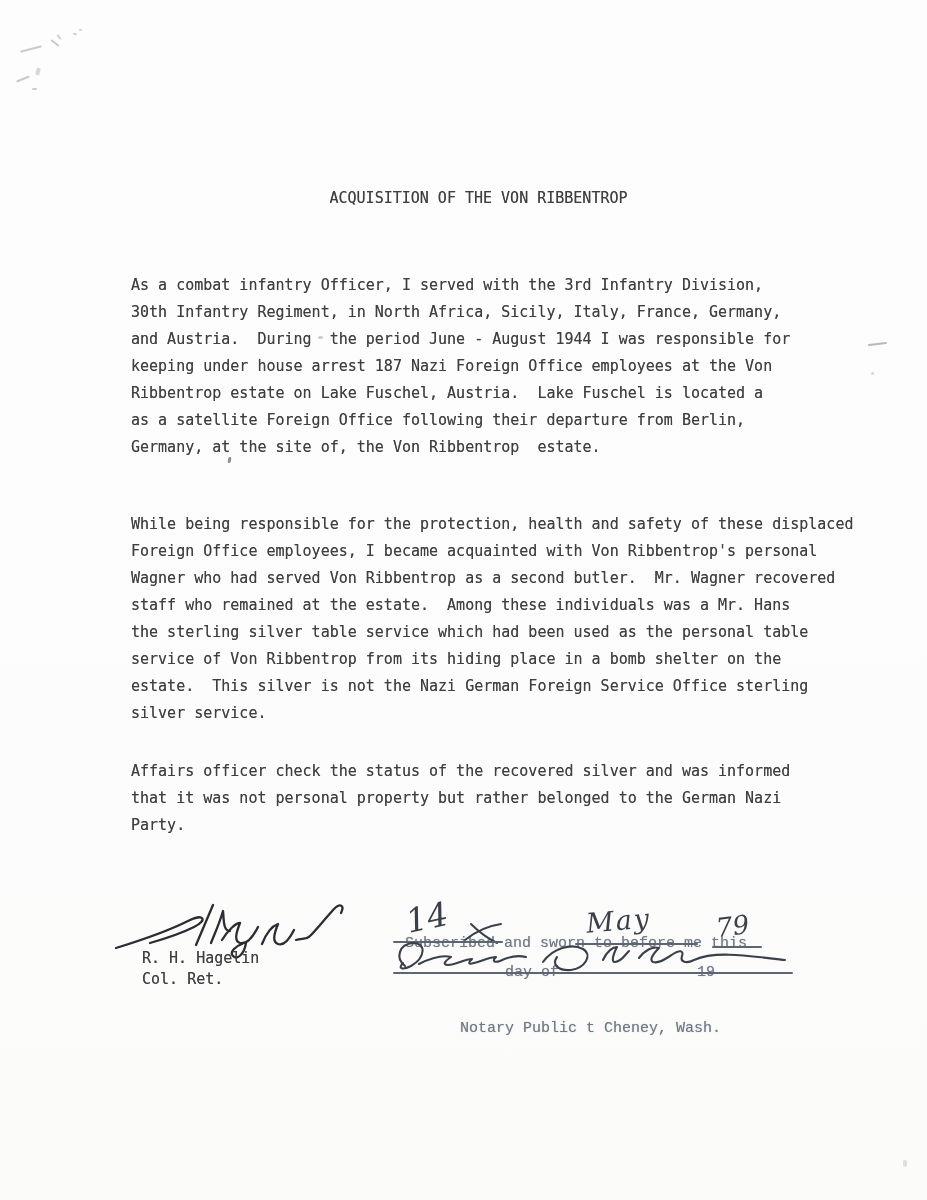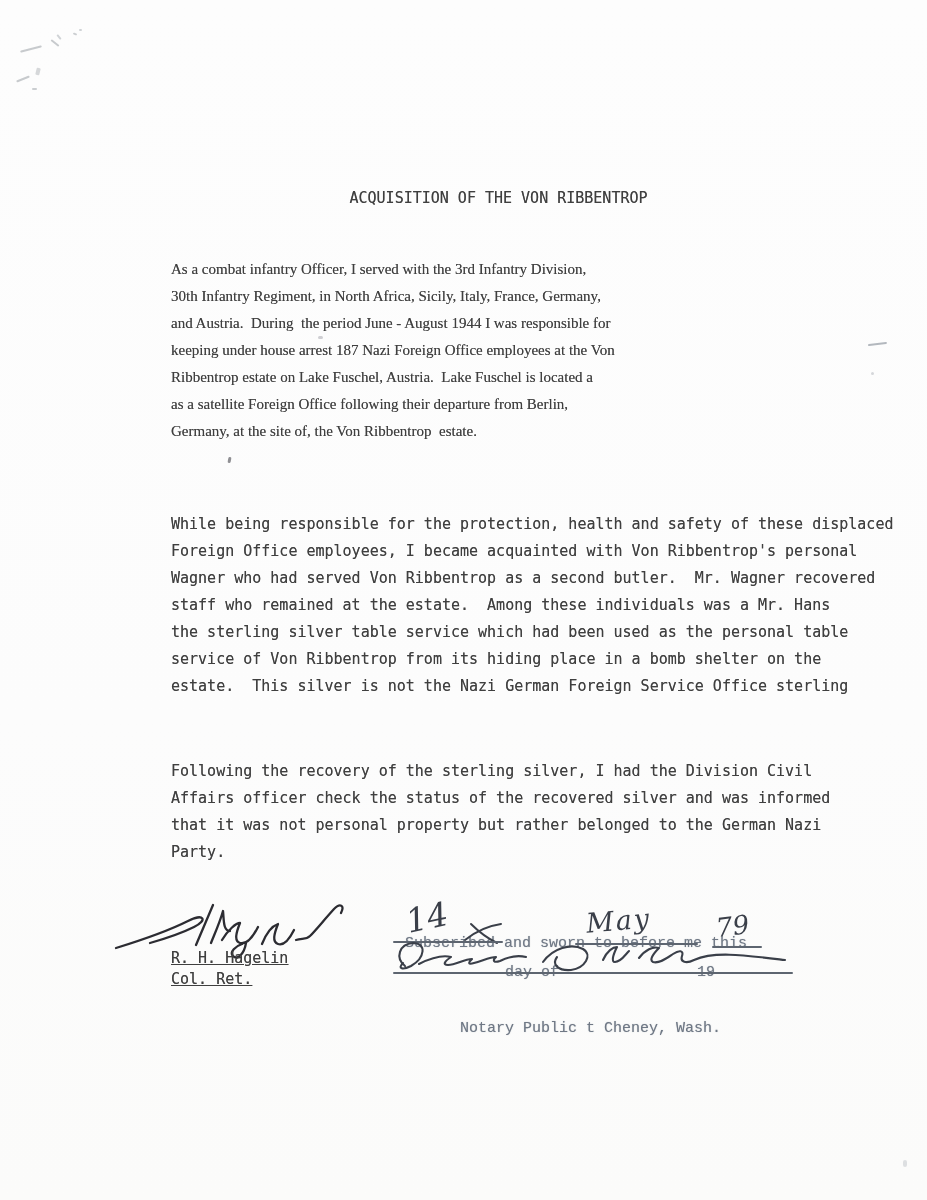--- a/index.html
+++ b/index.html
@@ -12,21 +12,21 @@
     position:relative;width:927px;height:1200px;overflow:hidden;
     background:linear-gradient(180deg,#fdfdfd 0%,#fcfcfc 60%,#fbfbfa 100%);
   }
   
   .type{
     position:absolute;
     font-family:"DejaVu Sans Mono", monospace;
     font-size:15px;line-height:27px;color:#3f3f3f;
     text-shadow:0 0 0.5px rgba(63,63,63,0.65);
   }
-  .type .tline{white-space:pre;height:27px;margin-left:40px;}
+  .type .tline{white-space:pre;height:27px;}
   .title-block{left:130px;top:185px;width:697px;text-align:center;}
   
   .stamp{
     position:absolute;
     font-family:"Liberation Mono", monospace;
     font-size:15px;color:#6f7885;white-space:pre;
     text-shadow:0 0 1px rgba(111,120,133,0.55);
     margin-top:36px;
   }
   
@@ -59,59 +59,59 @@
   <div class="speck" style="left:868px;top:343px;width:19px;height:2px;background:#b3b8be;transform:rotate(-7deg);"></div>
   <div class="speck" style="left:871px;top:372px;width:3px;height:3px;background:#d5d7da;"></div>
   <div class="speck" style="left:228px;top:457px;width:3px;height:6px;background:#8f8f93;transform:rotate(12deg);"></div>
   <div class="speck" style="left:318px;top:336px;width:5px;height:3px;background:#cfcfd3;"></div>
   <div class="speck" style="left:903px;top:1160px;width:4px;height:7px;background:#dddfe1;"></div>
 
   <div class="type title-block">
     <div class="tline">ACQUISITION OF THE VON RIBBENTROP</div>
   </div>
 
-  <div class="type" style="left:131px;top:256px;font-family:Liberation Serif, serif;">
+  <div class="type" style="left:131px;top:272px;">
     <div class="tline">As a combat infantry Officer, I served with the 3rd Infantry Division,</div>
     <div class="tline">30th Infantry Regiment, in North Africa, Sicily, Italy, France, Germany,</div>
     <div class="tline">and Austria.  During  the period June - August 1944 I was responsible for</div>
     <div class="tline">keeping under house arrest 187 Nazi Foreign Office employees at the Von</div>
     <div class="tline">Ribbentrop estate on Lake Fuschel, Austria.  Lake Fuschel is located a</div>
     <div class="tline">as a satellite Foreign Office following their departure from Berlin,</div>
     <div class="tline">Germany, at the site of, the Von Ribbentrop  estate.</div>
   </div>
 
   <div class="type" style="left:131px;top:511px;">
     <div class="tline">While being responsible for the protection, health and safety of these displaced</div>
     <div class="tline">Foreign Office employees, I became acquainted with Von Ribbentrop's personal</div>
     <div class="tline">Wagner who had served Von Ribbentrop as a second butler.  Mr. Wagner recovered</div>
     <div class="tline">staff who remained at the estate.  Among these individuals was a Mr. Hans</div>
     <div class="tline">the sterling silver table service which had been used as the personal table</div>
     <div class="tline">service of Von Ribbentrop from its hiding place in a bomb shelter on the</div>
     <div class="tline">estate.  This silver is not the Nazi German Foreign Service Office sterling</div>
+    <div class="tline">silver service.</div>
   </div>
 
   <div class="type" style="left:131px;top:758px;">
-    <div class="tline">Following the recovery of the sterling silver, I had the Division Civil</div>
     <div class="tline">Affairs officer check the status of the recovered silver and was informed</div>
     <div class="tline">that it was not personal property but rather belonged to the German Nazi</div>
     <div class="tline">Party.</div>
   </div>
 
   <svg class="sig-svg" style="left:110px;top:898px;" width="240" height="64" viewBox="0 0 240 64">
     <g fill="none" stroke="#2c2c32" stroke-width="2.3" stroke-linecap="round" stroke-linejoin="round">
       <path d="M6 50 C32 42 60 32 78 23 C94 15 98 22 84 29 C72 35 54 41 40 45"></path>
       <path d="M86 47 L103 7"></path>
       <path d="M101 45 C105 35 110 24 113 13 C114 22 113 33 120 33"></path>
       <path d="M112 42 C118 32 126 25 130 25 C126 35 124 43 130 45 C138 47 144 37 148 29"></path>
       <path d="M136 45 C134 57 127 62 123 58 C119 54 126 48 132 46"></path>
       <path d="M152 46 C156 36 162 28 168 26 C164 36 162 44 168 46 C174 48 180 40 184 32"></path>
       <path d="M186 42 C192 40 196 42 200 38 C206 32 214 22 224 11 C230 5 235 7 231 15"></path>
     </g>
   </svg>
-  <div class="type" style="left:131px;top:948px;line-height:21px;text-decoration:underline;">
+  <div class="type" style="left:142px;top:948px;line-height:21px;">
     <div class="tline" style="height:21px;">R. H. Hagelin</div>
     <div class="tline" style="height:21px;">Col. Ret.</div>
   </div>
 
   <div class="stamp" style="left:405px;top:899px;">Subscribed and sworn to before me this</div>
 
   <span class="hand" style="left:406px;top:898px;font-size:33px;transform:rotate(-12deg);">14</span>
 
   <svg class="sig-svg" style="left:463px;top:922px;" width="40" height="24" viewBox="0 0 40 24">
     <g fill="none" stroke="#3a3f49" stroke-width="2" stroke-linecap="round">

